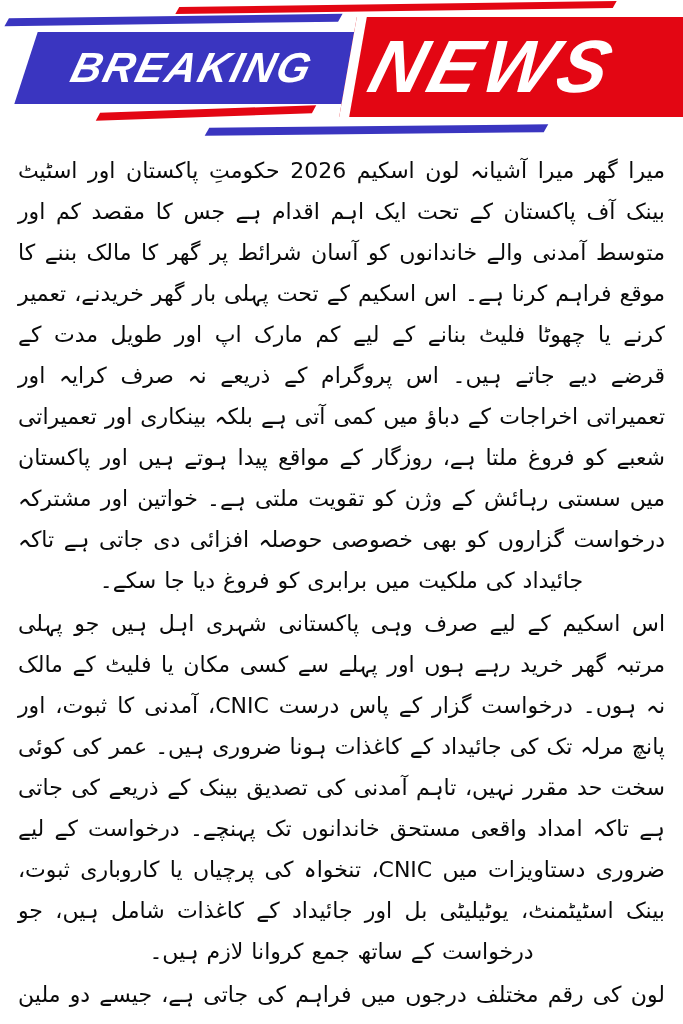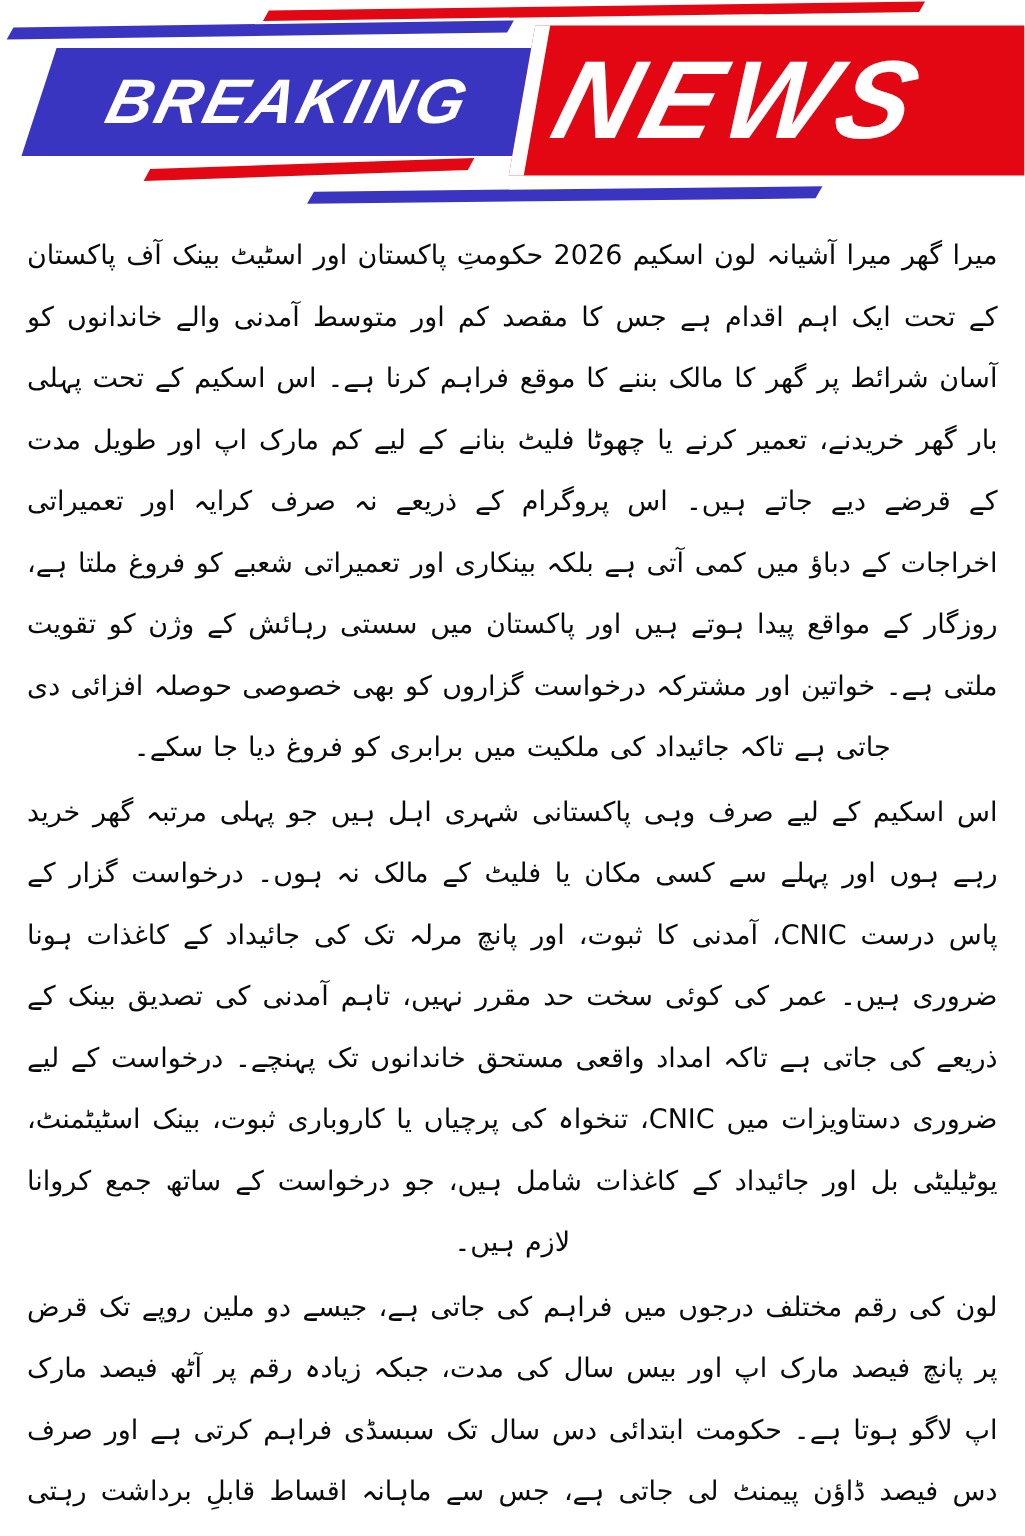--- a/index.html
+++ b/index.html
@@ -77,21 +77,21 @@
 
   
   .article {
     padding: 4px 18px 0 18px;
     direction: rtl;
   }
   .article p {
     margin: 0 0 2px 0;
     font-family: "DejaVu Sans", sans-serif;
     color: #0a0a0a;
-    font-size: 18px;
+    font-size: 22px;
     line-height: 41px;
     text-align: justify;
     text-align-last: center;
     word-spacing: 1px;
   }
 </style>
 </head>
 <body>
 
 <div class="banner">

